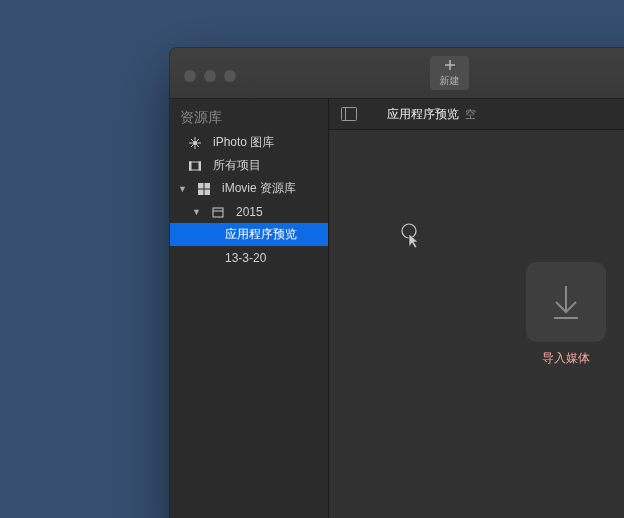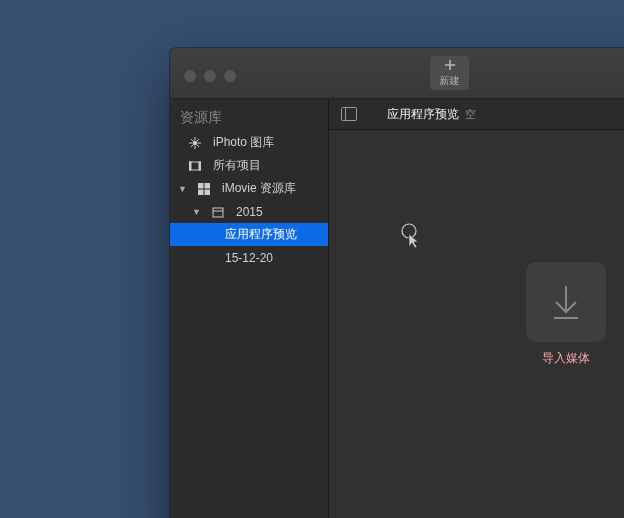--- a/index.html
+++ b/index.html
@@ -286,21 +286,21 @@
             </svg>
         </span>
         <span>2015</span>
       </div>
 
       <div class="sb-item ind3 sel">
         <span>应用程序预览</span>
       </div>
 
       <div class="sb-item ind3">
-        <span>15-12-20</span>
+        <span>13-3-20</span>
       </div>
     </div>
 
     <div class="main">
       <div class="main-header">
         <div class="mh-panel"></div>
         <span class="mh-title">应用程序预览</span>
         <span class="mh-empty">空</span>
 
       </div>

